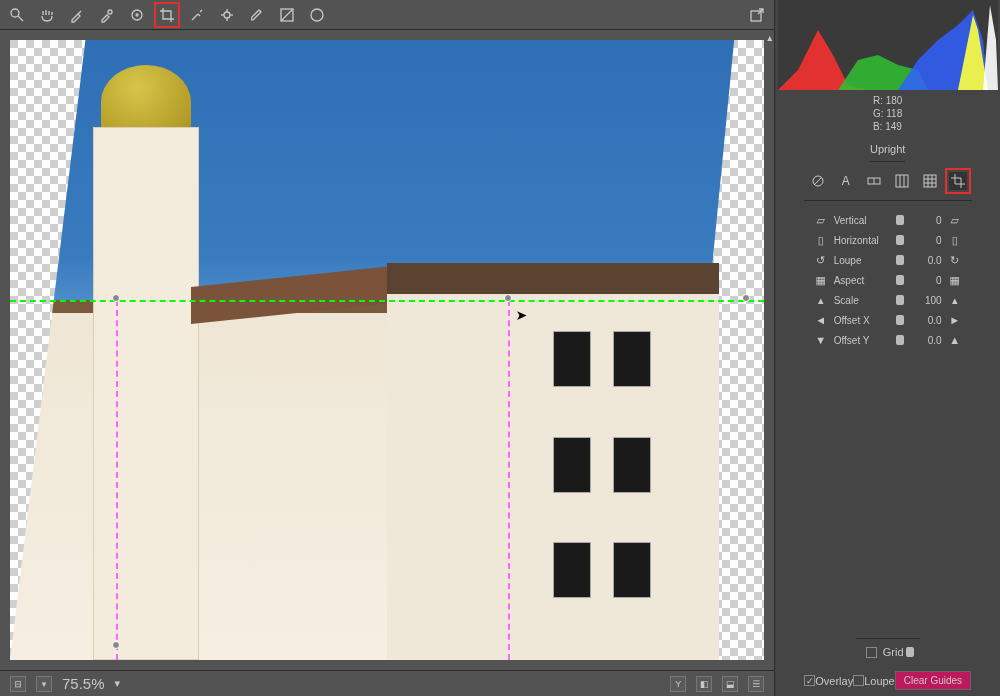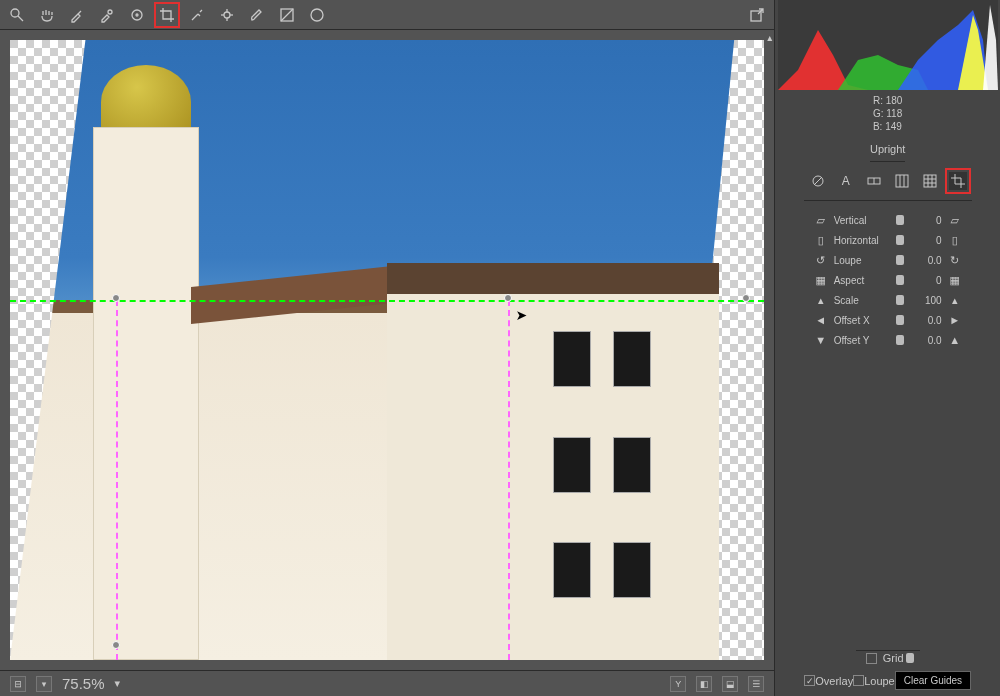--- a/index.html
+++ b/index.html
@@ -59,25 +59,25 @@
   .u-update { text-align:center; font-size:10px; text-decoration:underline; color:#888; padding-bottom:8px; cursor:pointer; }
   .sliders { padding:6px 10px; border-top:1px solid #2a2a2a; }
   .slider-row { display:flex; align-items:center; gap:6px; margin:6px 0; }
   .slider-row .slabel { width:60px; font-size:10px; }
   .slider-row .sval { width:36px; text-align:right; font-size:10px; }
   .slider-row .sicon { width:14px; text-align:center; color:#c8c8c8; }
   .sliderbar { flex:1; height:14px; position:relative; }
   .sliderbar::before { content:''; position:absolute; left:0; right:0; top:6px; height:2px; background:#333; }
   .sliderbar .thumb { position:absolute; top:2px; width:8px; height:10px; background:#bbb; left:50%; transform:translateX(-50%); border-radius:2px; }
   .right-spacer { flex:1; }
-  .grid-row { display:flex; align-items:center; gap:6px; padding:0 10px; border-top:1px solid #2a2a2a; }
+  .grid-row { display:flex; align-items:center; gap:6px; padding:6px 10px; border-top:1px solid #2a2a2a; }
   .checkbox { width:11px; height:11px; border:1px solid #888; display:inline-flex; align-items:center; justify-content:center; font-size:9px; cursor:pointer; }
   .checkbox.checked::after { content:'✓'; color:#c8c8c8; }
   .opts-row { display:flex; align-items:center; gap:0; padding:6px 19px; }
-  .clear-btn { margin-left:auto; padding:3px 8px; border:1px solid #666; background:#000000; cursor:pointer; font-size:10px; color:#c8c8c8; }
+  .clear-btn { margin-left:auto; padding:3px 8px; border:1px solid #666; background:#be185d; cursor:pointer; font-size:10px; color:#c8c8c8; }
   .scroll-arrow { position:absolute; top:2px; right:2px; color:#ccc; font-size:10px; }
 </style>
 </head>
 <body>
 
 <div class="app">
   <div class="left-pane">
     <div class="toolbar">
       <span class="tool-icon">
           <svg viewBox="0 0 16 16">

